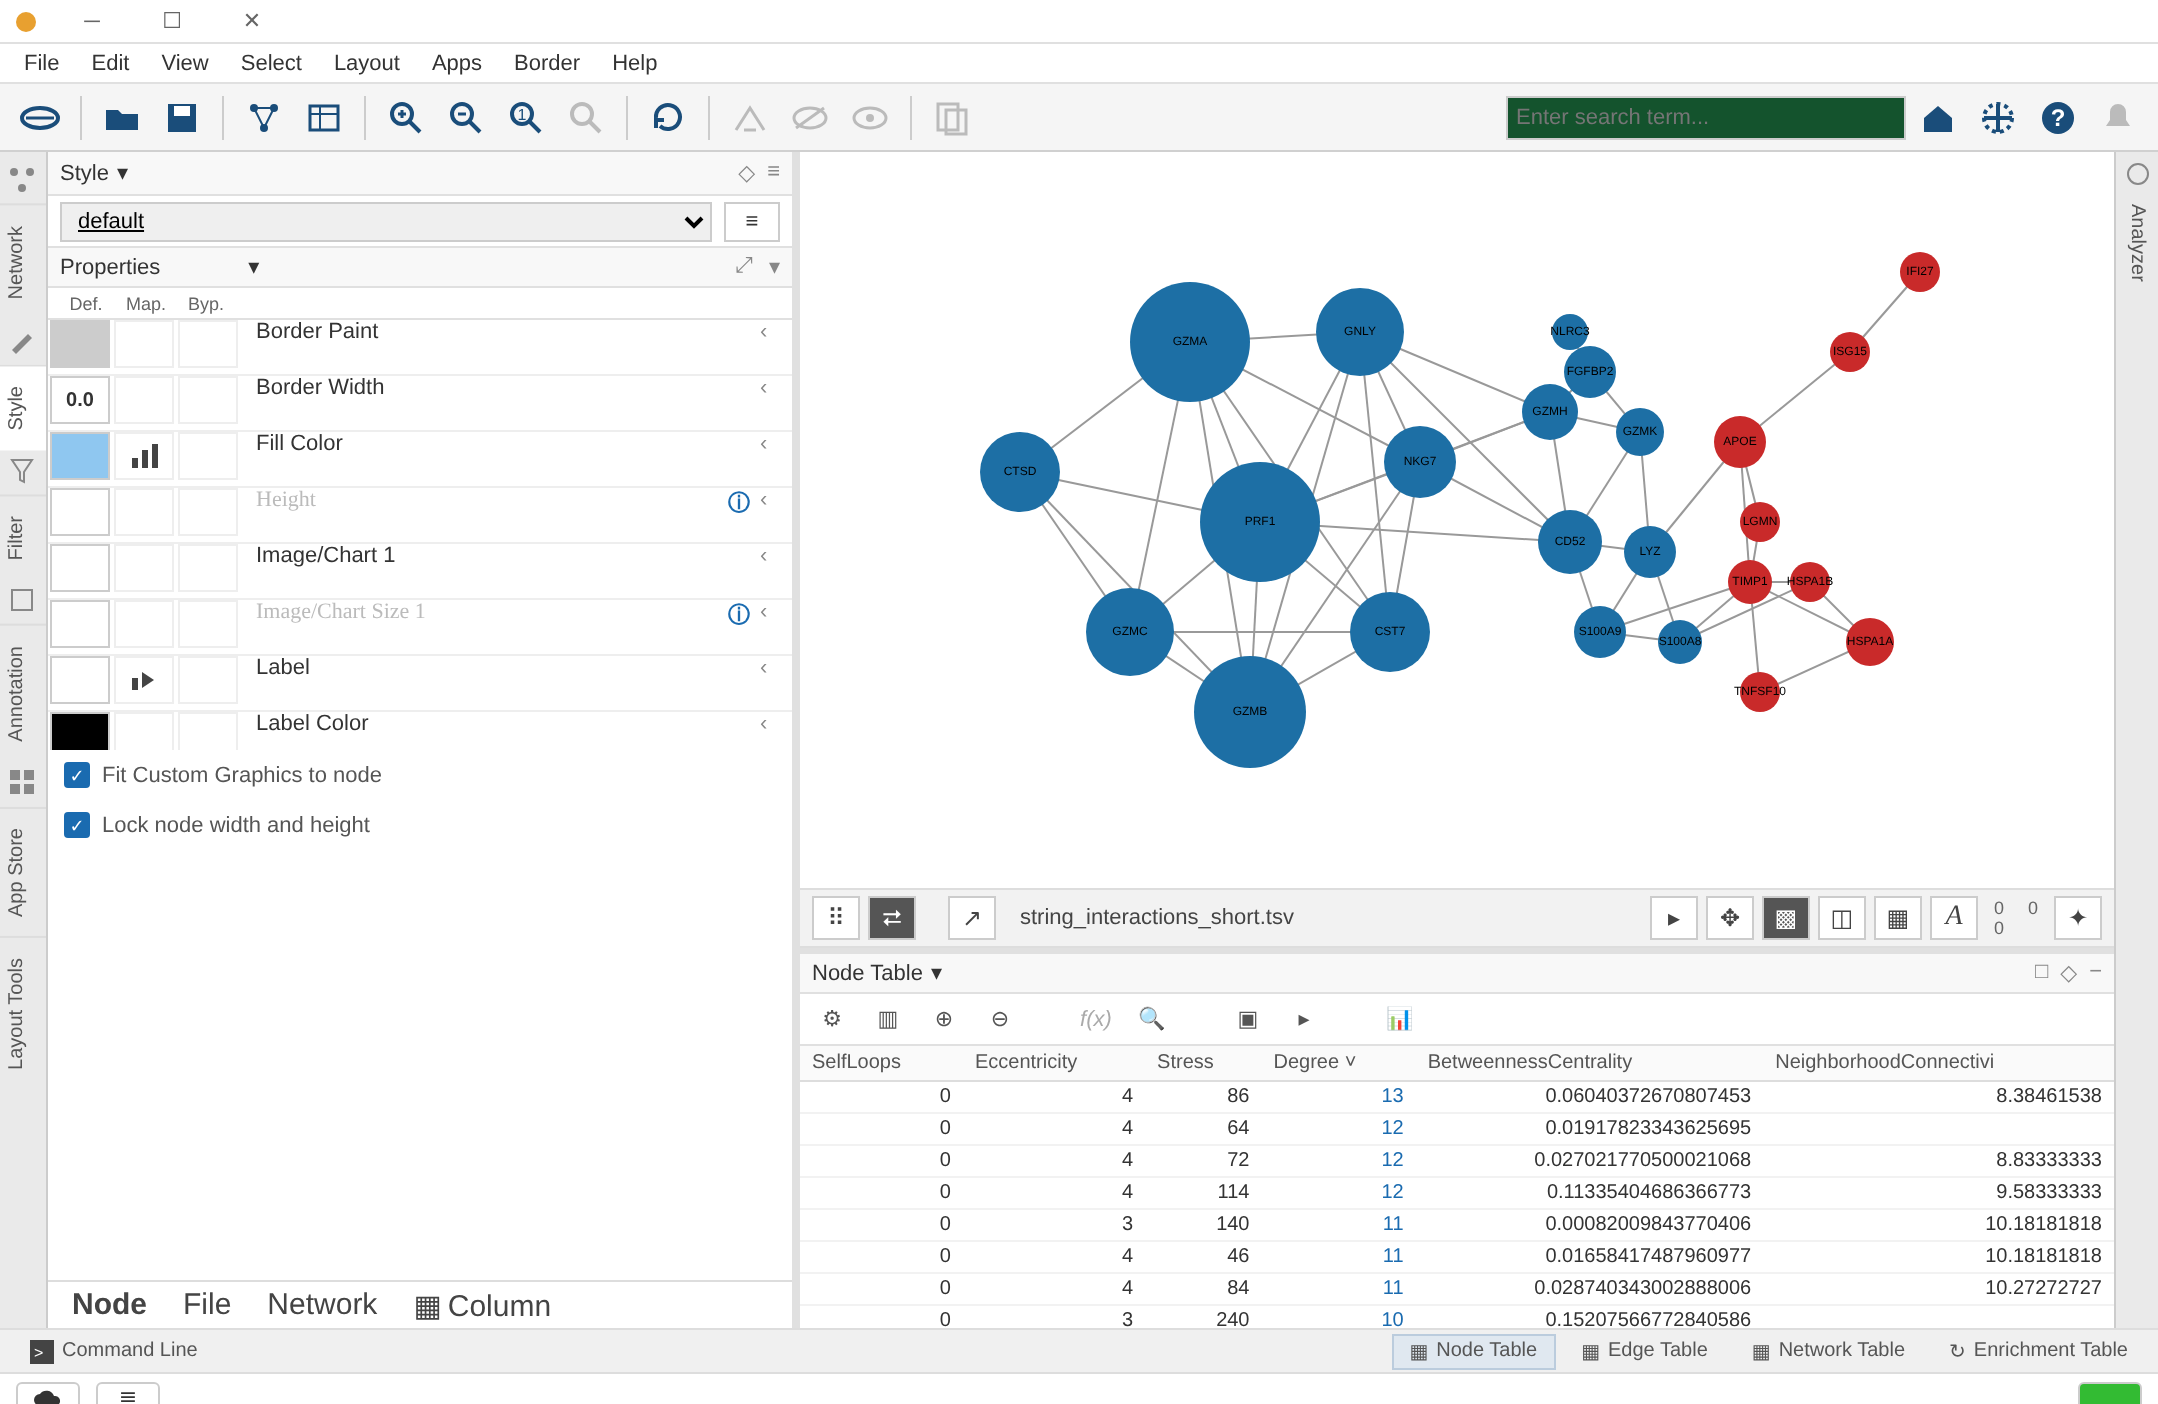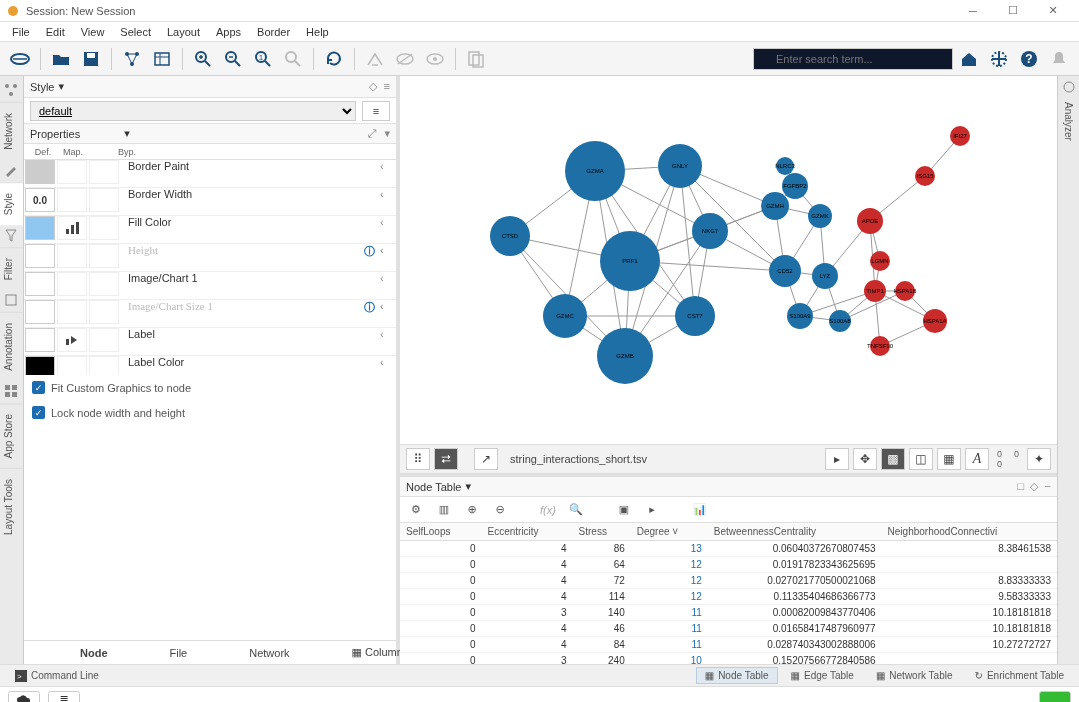--- a/index.html
+++ b/index.html
@@ -8,54 +8,54 @@
 .titlebar .icon { width: 14px; height: 14px; margin-right: 6px; }
 .titlebar .title { flex: 1; font-size: 11px; color: #555; }
 .titlebar .winbtn { width: 40px; height: 22px; display: flex; align-items: center; justify-content: center; color: #666; }
 .menubar { height: 20px; background: #fff; display: flex; align-items: center; padding: 0 4px; border-bottom: 1px solid #e0e0e0; }
 .menubar .menu { padding: 2px 8px; font-size: 11px; color: #333; }
 .toolbar { height: 34px; background: #f5f5f5; display: flex; align-items: center; padding: 0 6px; border-bottom: 1px solid #d0d0d0; gap: 2px; }
 .toolbar .tbtn { width: 28px; height: 28px; display: flex; align-items: center; justify-content: center; color: #1a4d7a; }
 .toolbar .tbtn.ghost { color: #bbb; }
 .toolbar .sep { width: 1px; height: 22px; background: #ccc; margin: 0 4px; }
 .toolbar .spacer { flex: 1; }
-.toolbar .search { width: 200px; height: 22px; border: 1px solid #ccc; padding: 0 22px; font-size: 11px; color: #999; background: #0f172a; }
+.toolbar .search { width: 200px; height: 22px; border: 1px solid #ccc; padding: 0 4px; font-size: 11px; color: #999; background: #14532d; }
 .main { display: flex; height: 588px; }
 .left-tabs { width: 24px; background: #eaeaea; display: flex; flex-direction: column; padding-top: 4px; border-right: 1px solid #ccc; }
 .left-tabs .vtab { writing-mode: vertical-rl; transform: rotate(180deg); padding: 10px 3px; font-size: 10px; color: #555; text-align: center; border-bottom: 1px solid #ddd; }
 .left-tabs .vtab.active { background: #fff; font-weight: 500; }
 .left-tabs .tabicon { width:16px; height:16px; margin: 3px auto; }
 .left-panel { width: 376px; background: #fff; display: flex; flex-direction: column; border-right: 4px solid #e0e0e0; }
 .panel-hdr { height: 22px; display: flex; align-items: center; padding: 0 6px; background: #f8f8f8; border-bottom: 1px solid #e0e0e0; font-size: 11px; color: #333; }
 .panel-hdr .droparrow { margin-left: 4px; }
 .panel-hdr .actions { margin-left: auto; display: flex; gap: 6px; color: #888; }
 .style-select-row { height: 26px; display: flex; align-items: center; padding: 3px 6px; gap: 6px; border-bottom: 1px solid #e0e0e0; }
 .style-select-row select { flex: 1; height: 20px; border: 1px solid #ccc; font-size: 11px; padding: 0 4px; text-decoration: underline; }
 .style-select-row .menubtn { width: 28px; height: 20px; border: 1px solid #ccc; display: flex; align-items: center; justify-content: center; }
 .props-hdr { height: 20px; display: flex; align-items: center; padding: 0 6px; background: #f8f8f8; border-bottom: 1px solid #e0e0e0; font-size: 11px; gap: 40px; }
 .props-hdr .actions { margin-left: auto; display:flex; gap:8px; color:#888;}
 .prop-col-hdr { height: 16px; display: flex; align-items: center; font-size: 9px; color: #666; padding: 0 4px; border-bottom: 1px solid #e0e0e0; }
 .prop-col-hdr .c { text-align: center; }
-.prop-col-hdr .c1 { width: 30px; } .prop-col-hdr .c2 { width: 30px; } .prop-col-hdr .c3 { width: 30px; margin-left: 24px; }
+.prop-col-hdr .c1 { width: 30px; } .prop-col-hdr .c2 { width: 30px; } .prop-col-hdr .c3 { width: 30px; }
 .prop-list { flex: 1; overflow-y: auto; }
 .prop-row { height: 28px; display: flex; align-items: flex-start; border-bottom: 1px solid #eee; font-size: 11px; }
 .prop-row .swatch { width: 30px; height: 24px; margin: 0 1px; border: 1px solid #ccc; display: flex; align-items: center; justify-content: center; font-size: 10px; font-weight: bold; }
 .prop-row .swatch.grey { background: #ccc; }
 .prop-row .swatch.blue { background: #8fc7f0; }
 .prop-row .swatch.black { background: #000; }
 .prop-row .mapcell { width: 30px; height: 24px; margin: 0 1px; border: 1px solid #eee; display:flex; align-items:center; justify-content:center; }
 .prop-row .bypcell { width: 30px; height: 24px; margin: 0 1px; border: 1px solid #eee; }
 .prop-row .label { flex: 1; padding-left: 8px; color: #333; }
 .prop-row .label.ghost { color: #bbb; font-family: Liberation Serif, serif; }
 .prop-row .info { width: 16px; color: #1a6bb0; font-weight: bold; }
 .prop-row .chev { width: 16px; color: #888; }
 .checkopt { padding: 6px 8px; display: flex; align-items: center; gap: 6px; font-size: 11px; color: #555; }
 .checkopt .cb { width: 13px; height: 13px; background: #1a6bb0; border-radius: 2px; display: flex; align-items: center; justify-content: center; color: #fff; font-size: 9px; }
 .bottom-tabs { height: 24px; display: flex; align-items: center; border-top: 1px solid #ddd; padding: 0 4px; gap: 2px; }
-.bottom-tabs .btab { padding: 3px 8px; font-size: 11px; color: #444; margin-left: 44px; }
+.bottom-tabs .btab { padding: 3px 8px; font-size: 15px; color: #444; }
 .bottom-tabs .btab.active { font-weight: 600; }
 .bottom-tabs .btab .ic { margin-right: 3px; }
 .center { flex: 1; display: flex; flex-direction: column; }
 .canvas { flex: 1; background: #fff; position: relative; overflow: hidden; }
 .node-blue { fill: #1d6fa5; }
 .node-red { fill: #c92a2a; }
 .edge { stroke: #999; stroke-width: 1; }
 .nlabel { font-size: 6px; fill: #000; text-anchor: middle; dominant-baseline: middle; pointer-events: none; }
 .canvas-toolbar { height: 30px; background: #f2f2f2; border-top: 1px solid #ddd; border-bottom: 1px solid #ddd; display: flex; align-items: center; padding: 0 6px; gap: 4px; }
 .canvas-toolbar .cbtn { width: 24px; height: 22px; display: flex; align-items: center; justify-content: center; border: 1px solid #ccc; background: #fff; color: #444; font-size: 12px; }
@@ -85,21 +85,20 @@
 </style>
 </head>
 <body>
 
 <div class="titlebar">
   <span class="icon">
     <svg width="14" height="14">
         <circle cx="7" cy="7" r="5" fill="#e8a030"></circle>
       </svg>
   </span>
-  <span class="title">Session: New Session</span>
   <div class="winbtn">─</div>
   <div class="winbtn">☐</div>
   <div class="winbtn">✕</div>
 </div>
 
 <div class="menubar">
   <div class="menu">File</div>
   <div class="menu">Edit</div>
   <div class="menu">View</div>
   <div class="menu">Select</div>

